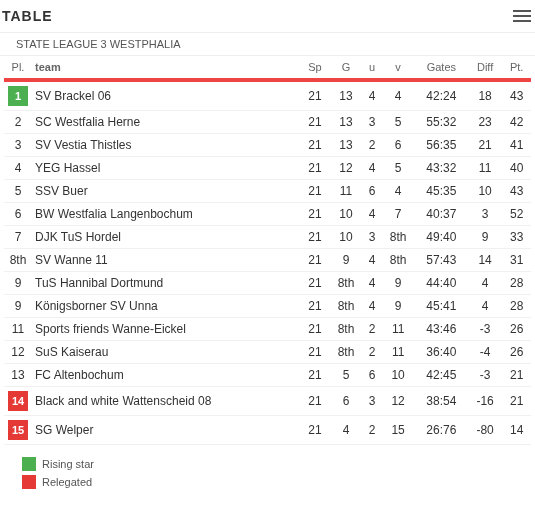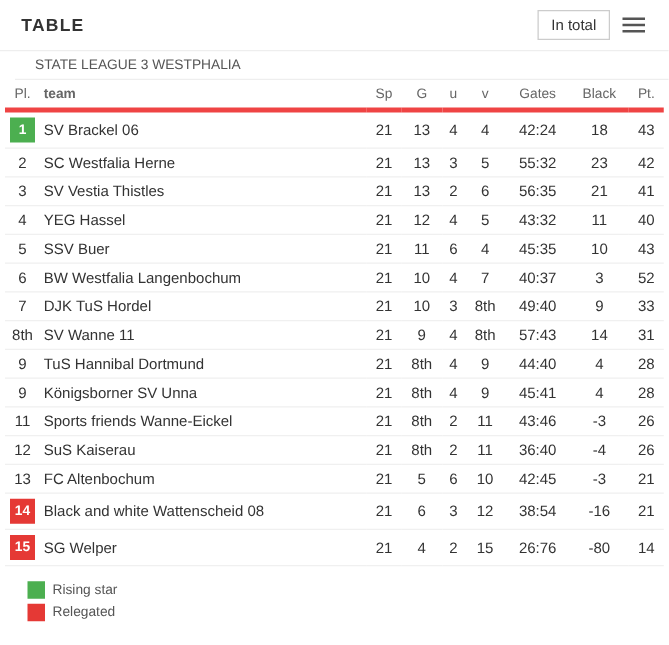--- a/index.html
+++ b/index.html
@@ -7,21 +7,21 @@
       font-family: Arial, sans-serif;
       font-size: 12px;
       background: #fff;
       width: 535px;
       min-height: 516px;
     }
     .header {
       display: flex;
       align-items: center;
       justify-content: space-between;
-      padding: 8px 17px;
+      padding: 8px 2px;
       border-bottom: 1px solid #eee;
     }
     .header-title {
       font-size: 14px;
       font-weight: bold;
       color: #333;
       letter-spacing: 1px;
     }
     .header-right {
       display: flex;
@@ -47,21 +47,20 @@
       display: block;
       width: 18px;
       height: 2px;
       background: #555;
     }
     .subtitle {
       font-size: 11px;
       color: #555;
       padding: 5px 16px;
       border-bottom: 1px solid #eee;
-      margin-left: 12px;
     }
     .table-wrap {
       padding: 0 4px;
     }
     table {
       width: 100%;
       border-collapse: collapse;
     }
     thead tr th {
       font-size: 11px;
@@ -123,21 +122,20 @@
       height: 14px;
       flex-shrink: 0;
     }
   </style>
 </head>
 <body>
 
 <div class="header">
   <span class="header-title">TABLE</span>
   <div class="header-right">
-    <button class="in-total-btn">In total</button>
     <div class="hamburger-icon">
       <span></span>
         <span></span>
         <span></span>
     </div>
   </div>
 </div>
 
 <div class="subtitle">STATE LEAGUE 3 WESTPHALIA</div>
 
@@ -145,21 +143,21 @@
   <table>
     <thead>
       <tr>
         <th class="rank-col">Pl.</th>
         <th class="team-col">team</th>
         <th>Sp</th>
         <th>G</th>
         <th>u</th>
         <th>v</th>
         <th>Gates</th>
-        <th>Black</th>
+        <th>Diff</th>
         <th>Pt.</th>
       </tr>
     </thead>
     <tbody id="table-body">
     <tr>
       <td class="rank-cell"><span class="rank-badge rank-green">1</span></td>
       <td class="team-col">SV Brackel 06</td>
       <td>21</td>
       <td>13</td>
       <td>4</td>

